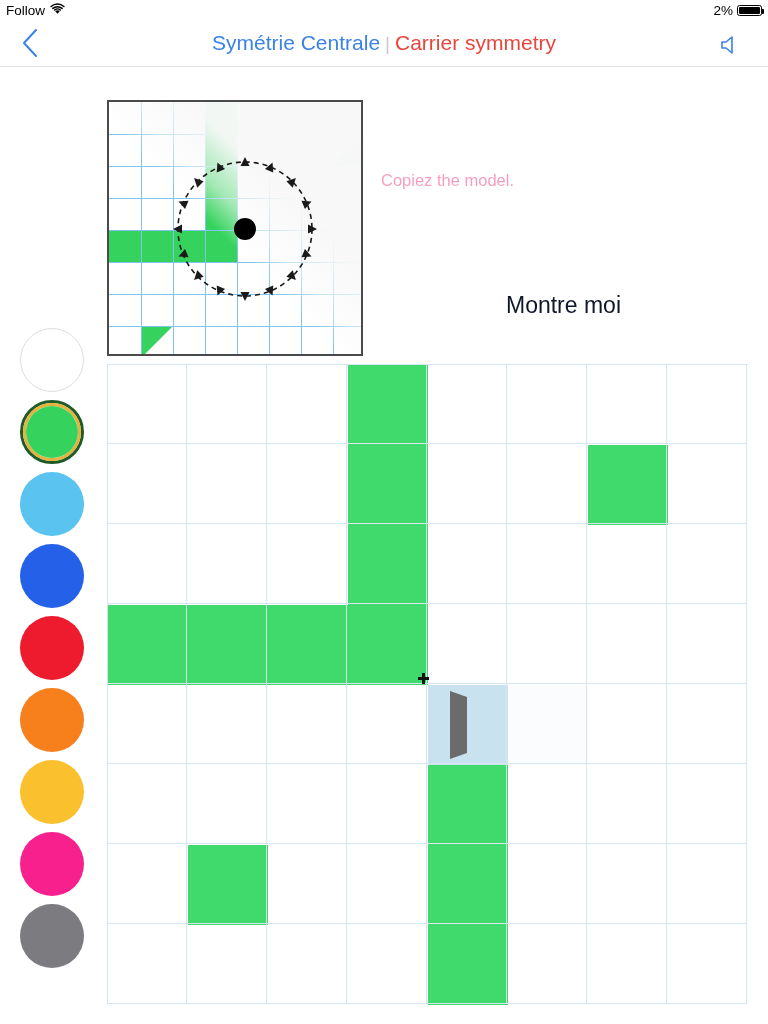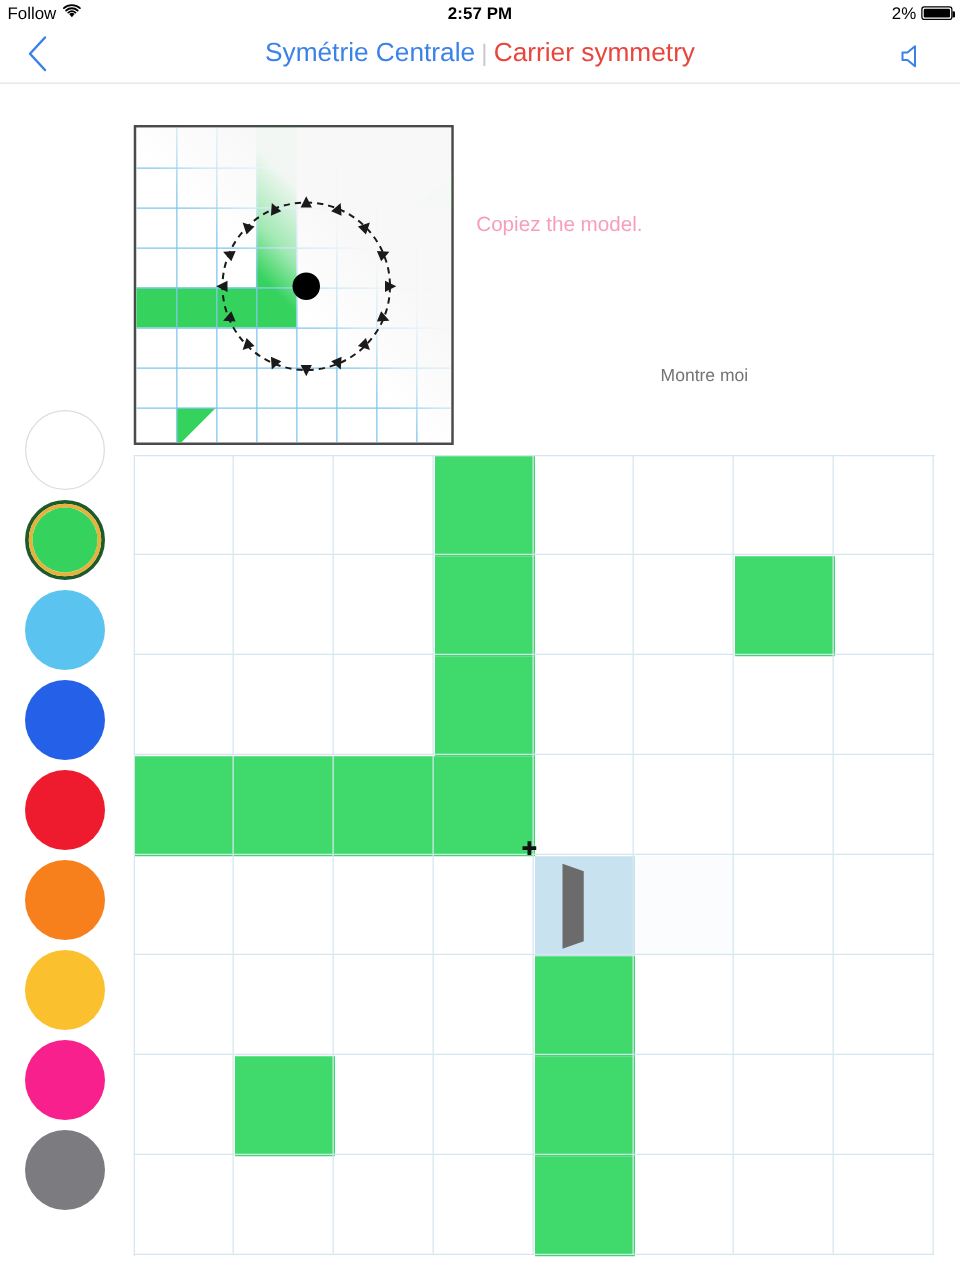--- a/index.html
+++ b/index.html
@@ -78,21 +78,21 @@
     position: absolute; width: 22px; height: 22px; border-radius: 50%;
     background: #000; left: 125px; top: 116px;
   }
 
   
   #instructions { position: absolute; left: 381px; top: 118px; width: 340px; }
   #instr-fr { font-size: 16.5px; color: #a9dcf5; }
   #instr-en { font-size: 16.5px; color: #f79ec0; margin-top: 53px; }
 
   #show-me { position: absolute; left: 381px; top: 292px; width: 365px; text-align: center; }
-  #show-me-fr { font-size: 14px; color: #737373; }
+  #show-me-fr { font-size: 23px; color: #0f172a; }
   #show-me-en { font-size: 17px; color: #e8211f; margin-top: 2px; }
 
   
   #palette { position: absolute; left: 20px; top: 328px; width: 64px; }
   .swatch {
     width: 64px; height: 64px; border-radius: 50%; margin-bottom: 8px;
     position: relative;
   }
   .swatch .disc { position: absolute; inset: 0; border-radius: 50%; }
   .swatch.outline .disc { border: 1px solid #dddddd; }
@@ -141,21 +141,20 @@
     <span>Follow</span>
     <span>
       <svg width="15" height="12" viewBox="0 0 15 12">
         <path d="M7.5 10.8 L5.3 8.2 a3.4 3.4 0 0 1 4.4 0 Z" fill="#000"></path>
         <path d="M2.9 5.4 a6.9 6.9 0 0 1 9.2 0" stroke="#000" stroke-width="1.5" fill="none" stroke-linecap="round"></path>
         <path d="M4.6 7.1 a4.5 4.5 0 0 1 5.8 0" stroke="#000" stroke-width="1.4" fill="none" stroke-linecap="round"></path>
         <path d="M1.1 3.5 a9.6 9.6 0 0 1 12.8 0" stroke="#000" stroke-width="1.5" fill="none" stroke-linecap="round"></path>
       </svg>
     </span>
   </div>
-  <div id="status-center">2:57 PM</div>
   <div id="status-right">
     <span>2%</span>
     <span class="battery">
         <i style="width: 100%;"></i>
       </span>
   </div>
 </div>
 
 <div id="nav-bar">
   <div id="back-button">

